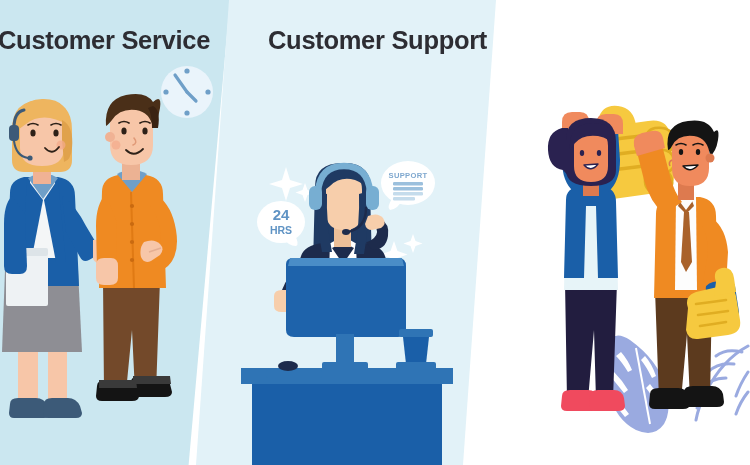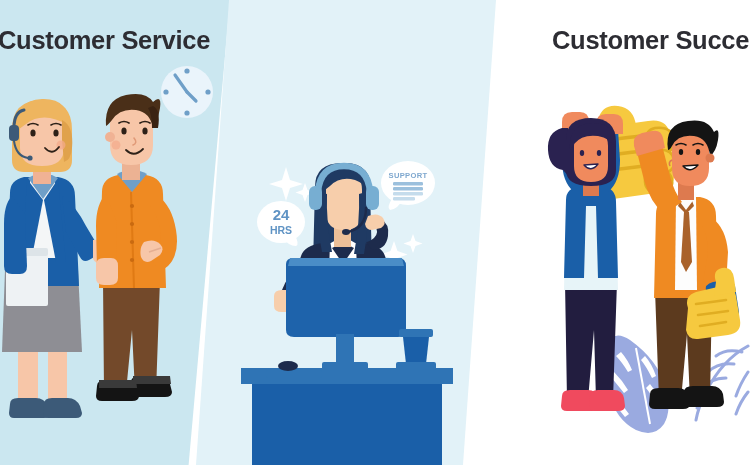--- a/index.html
+++ b/index.html
@@ -347,15 +347,15 @@
       <ellipse cx="698" cy="152" rx="2.2" ry="3" fill="#141414"></ellipse>
       <path d="M676 145 Q681 142 686 145" stroke="#141414" stroke-width="1.5" fill="none" stroke-linecap="round"></path>
       <path d="M693 145 Q698 142 703 145" stroke="#141414" stroke-width="1.5" fill="none" stroke-linecap="round"></path>
 
       <path d="M683 166 Q690 174 698 165 Z" fill="#ffffff" stroke="#141414" stroke-width="1.4" stroke-linejoin="round"></path>
       <path d="M672 160 Q668 162 670 166" stroke="#dd7a4f" stroke-width="1.6" fill="none"></path>
     </g>
   </svg>
 
   <div class="title" id="title-1">Customer Service</div>
-  <div class="title" id="title-3">Customer Succe</div>
+  <div class="title" id="title-2">Customer Support</div>
 
 </div>
 
 </body></html>

